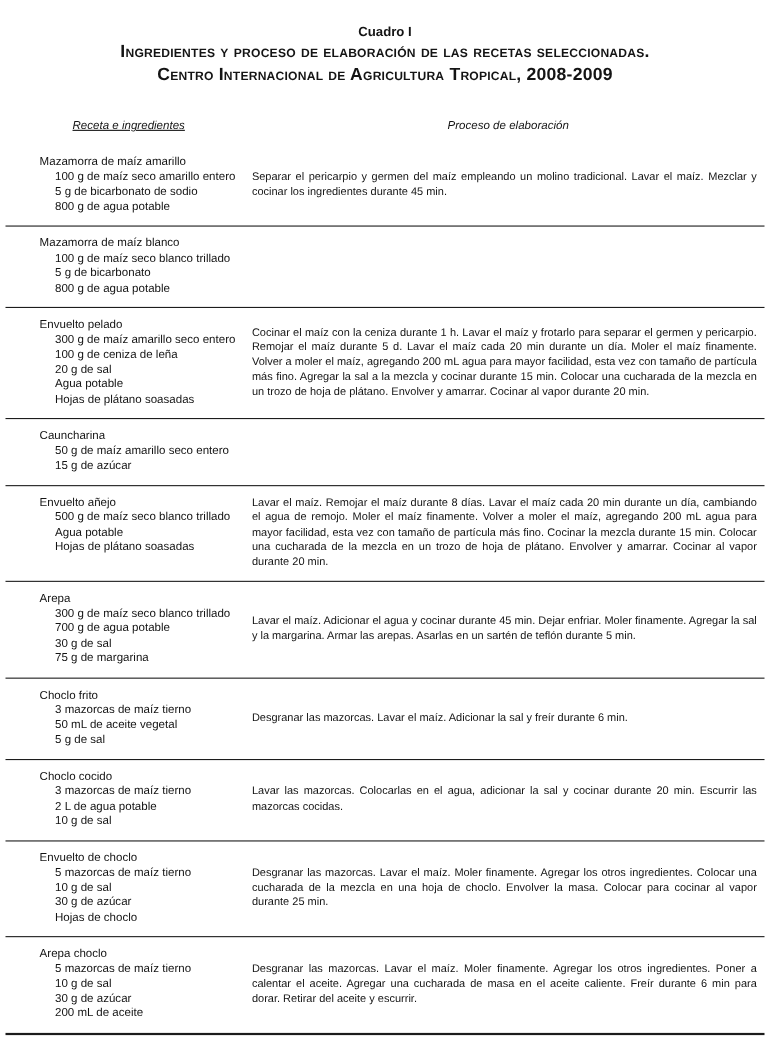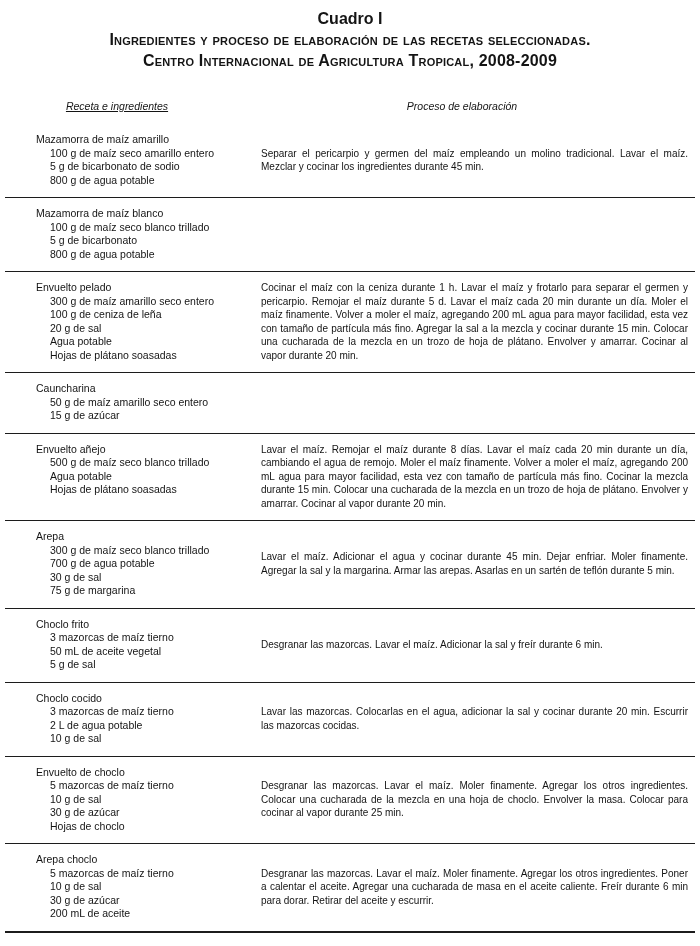--- a/index.html
+++ b/index.html
@@ -10,21 +10,21 @@
     font-family: "Liberation Sans", sans-serif;
     -webkit-font-smoothing: antialiased;
   }
   .page {
     box-sizing: border-box;
     width: 700px;
     padding: 8px 5px 4px 5px;
   }
   
   .caption { text-align: center; font-weight: bold; }
-  .cap-line1 { font-size: 16px; margin-top: 2px; }
+  .cap-line1 { font-size: 12px; margin-top: 14px; }
   .cap-line2, .cap-line3 {
     font-variant: small-caps;
     font-size: 16px;
     letter-spacing: 0.2px;
     margin-top: 3px;
   }
   
   .col-headers {
     display: flex;
     font-style: italic;
@@ -51,21 +51,20 @@
     font-size: 10.5px;
     line-height: 13.5px;
   }
   .recipe-name { }
   .ingredient { padding-left: 14px; }
   .right-cell {
     flex: 1;
     display: flex;
     align-items: center;
     padding-right: 7px;
-    margin-left: 32px;
   }
   .process {
     margin: 0;
     font-size: 10px;
     line-height: 13.5px;
     text-align: justify;
   }
 </style>
 </head>
 <body>

